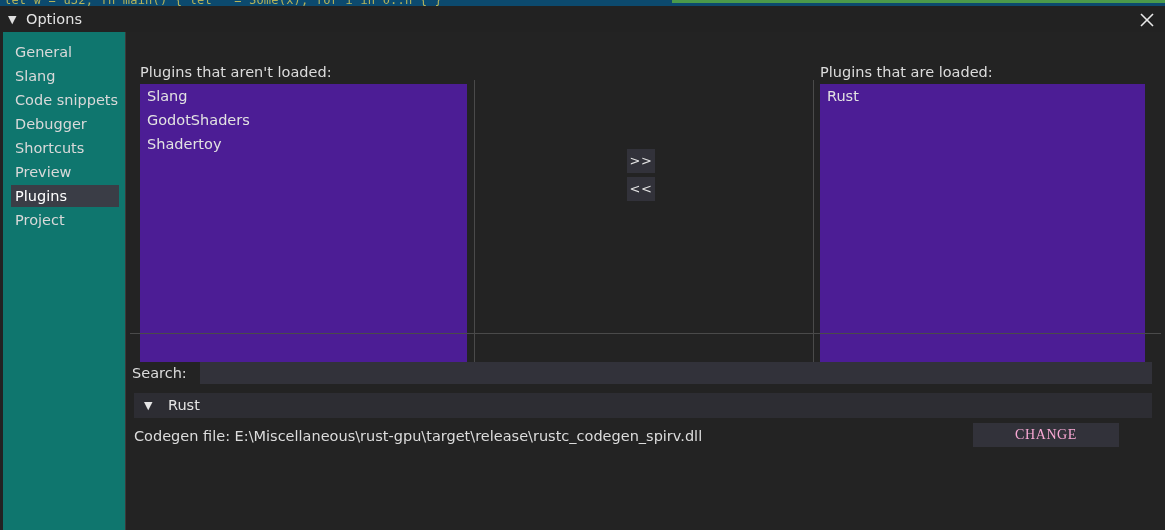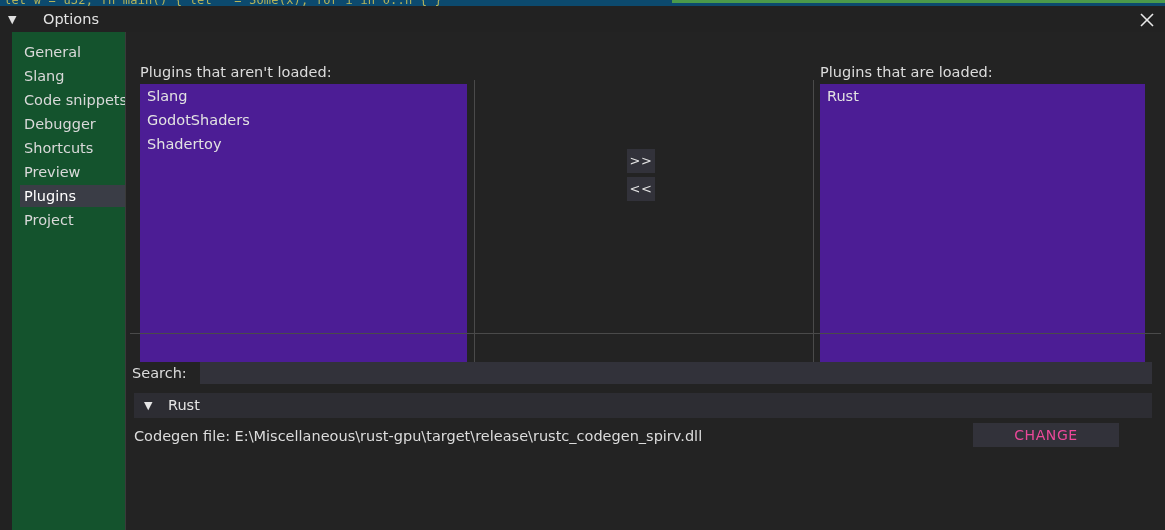--- a/index.html
+++ b/index.html
@@ -52,39 +52,39 @@
   }
   #title-caret {
     position: absolute;
     left: 8px; top: 8px;
     font-size: 11px;
     line-height: 11px;
     color: #e0e0e0;
   }
   #title-text {
     position: absolute;
-    left: 43px; top: 3px;
+    left: 26px; top: 3px;
     font-size: 14.5px;
     line-height: 20px;
     color: #e3e3e3;
   }
   #close-btn {
     position: absolute;
     left: 1136px; top: 3px;
     width: 22px; height: 22px;
     cursor: pointer;
   }
   #close-btn svg { display: block; }
 
   
   #sidebar {
     position: absolute;
-    left: 12px; top: 32px;
+    left: 3px; top: 32px;
     width: 125px; height: 498px;
-    background: #14532d;
+    background: #0f766e;
   }
   #sidebar-divider {
     position: absolute;
     left: 125px; top: 32px;
     width: 1px; height: 498px;
     background: #3a3a3a;
   }
   .side-item {
     position: absolute;
     left: 8px;
@@ -236,26 +236,27 @@
     font-size: 14.5px;
     line-height: 20px;
     color: #dcdcdc;
     white-space: nowrap;
   }
   #change-btn {
     position: absolute;
     left: 847px; top: 391px;
     width: 146px; height: 24px;
     background: #32323a;
-    color: #ec4899;
+    color: #f9a8d4;
     font-size: 14px;
     line-height: 24px;
     text-align: center;
     letter-spacing: 0.6px;
     cursor: pointer;
+    font-family: Liberation Serif, serif;
   }
 </style>
 </head>
 <body>
 
 <div id="bg-strip">
   <div id="bg-code">let w = u32; fn main() { let _ = Some(x); for i in 0..n { }</div>
   <div id="bg-greenbar"></div>
 </div>
 

